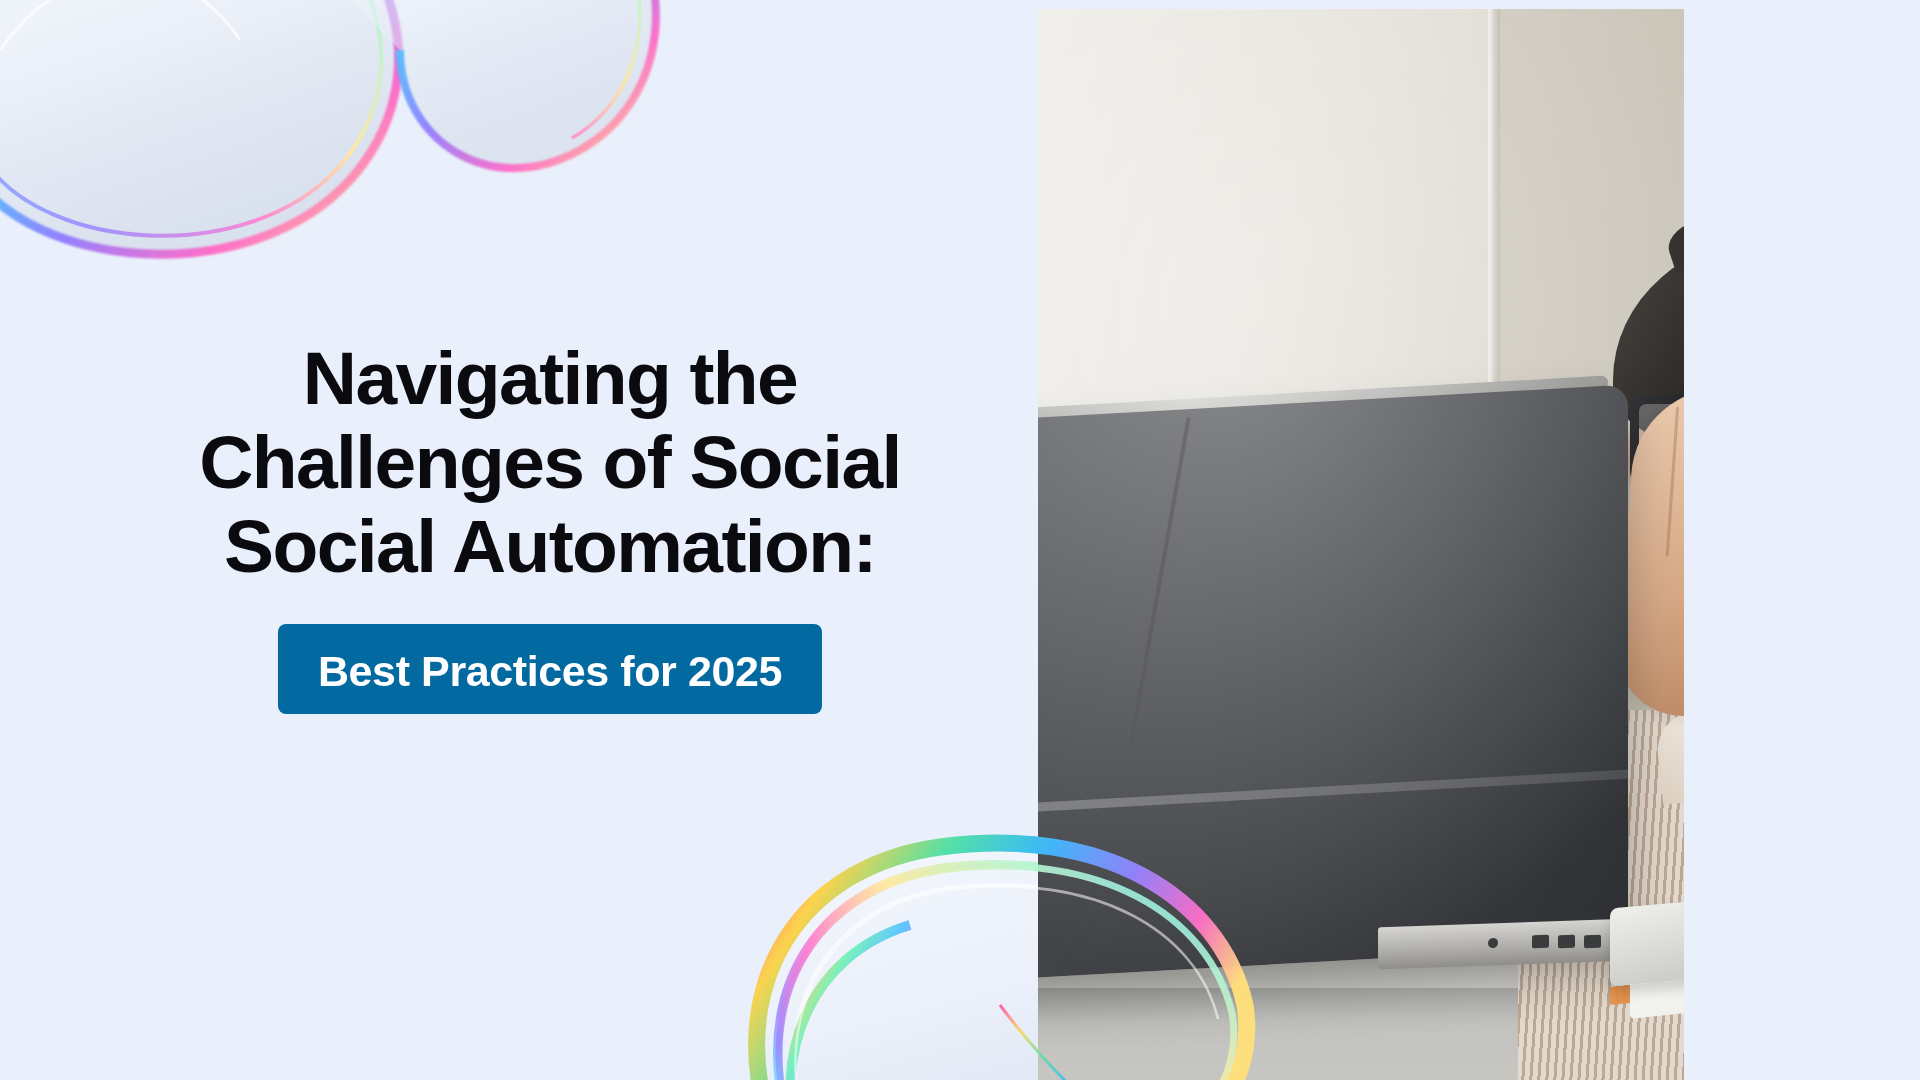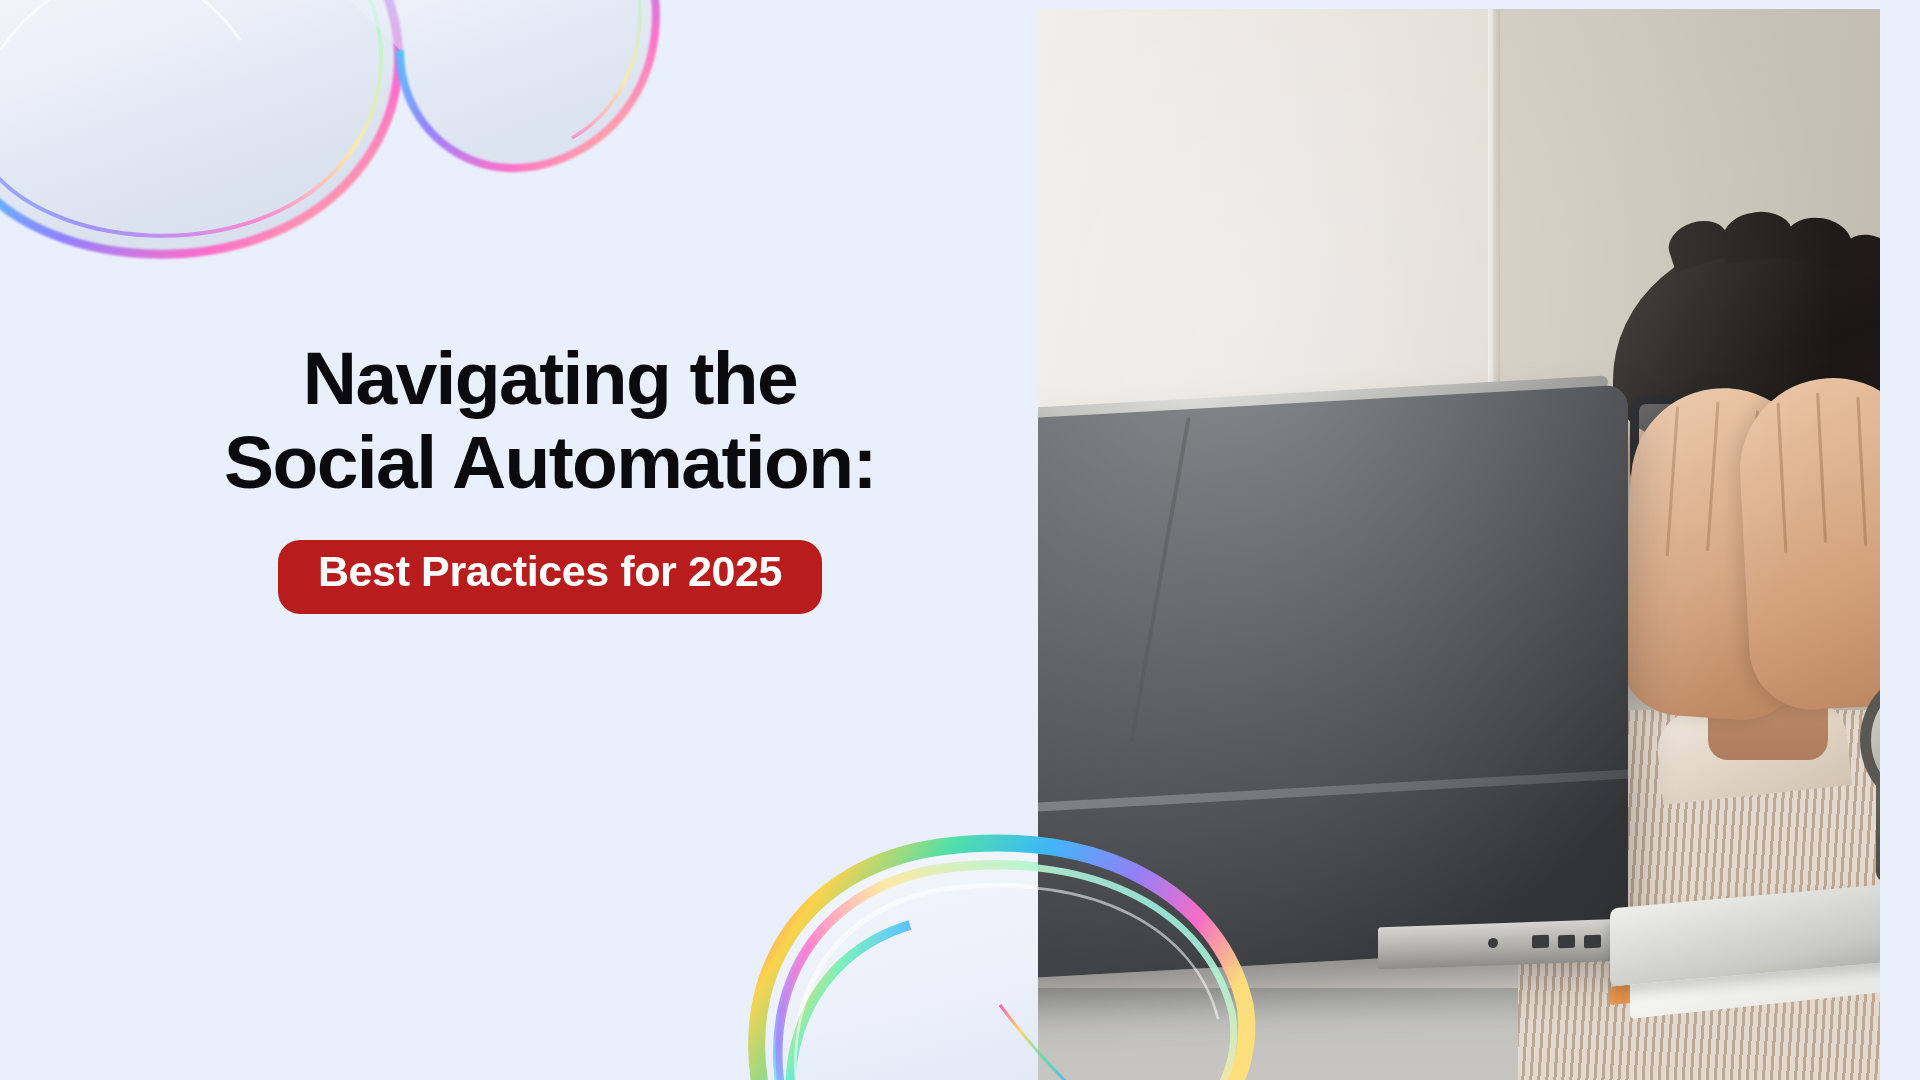--- a/index.html
+++ b/index.html
@@ -1,21 +1,21 @@
 <!DOCTYPE html>
 <html><head>
 <meta charset="utf-8">
 <style>
   html,body{margin:0;padding:0;}
   body{
     width:1920px;height:1080px;overflow:hidden;
     font-family:"Liberation Sans",sans-serif;
     background:#E9EFFB;
   }
-  #banner{position:relative;width:1880px;height:1080px;overflow:hidden;background:#E9EFFB;}
+  #banner{position:relative;width:1684px;height:1080px;overflow:hidden;background:#E9EFFB;}
 
   
   #left-panel{position:absolute;left:0;top:0;width:1038px;height:1080px;background:#E9EFFB;overflow:hidden;}
 
   
   .ribbon{position:absolute;pointer-events:none;}
   #ribbon-top{left:-120px;top:-250px;width:820px;height:560px;}
   #ribbon-bottom{left:700px;top:755px;width:560px;height:420px;}
   #ribbon-bottom-over{position:absolute;left:700px;top:755px;width:560px;height:420px;pointer-events:none;z-index:6;}
 
@@ -26,23 +26,23 @@
   }
   #headline{
     margin:0;padding:0;color:#0B0B0F;
     font-family:"Liberation Sans",sans-serif;
     font-weight:700;font-size:75px;line-height:1.12;
     letter-spacing:-1.6px;
   }
   #headline .hl{display:block;white-space:nowrap;}
   #badge-row{margin-top:36px;}
   #badge{
-    display:inline-block;background:#b91c1c;color:#FFFFFF;
+    display:inline-block;background:#0369a1;color:#FFFFFF;
     font-weight:700;font-size:43px;letter-spacing:-0.4px;
-    padding:10px 40px 21px 40px;border-radius:22px;line-height:1;
+    padding:26px 40px 21px 40px;border-radius:8px;line-height:1;
   }
 
   
   #photo{position:absolute;left:1038px;top:0;width:882px;height:1080px;overflow:hidden;background:#CFCBBF;}
   #photo-topstrip{position:absolute;left:0;top:0;width:100%;height:9px;background:#E9EFFB;z-index:9;}
 
   
   .wall-left{position:absolute;left:0;top:9px;width:455px;height:1071px;
     background:linear-gradient(100deg,#EDEBE6 0%,#E4E1D9 45%,#D6D2C7 100%);}
   .wall-right{position:absolute;left:455px;top:9px;width:427px;height:1071px;
@@ -190,20 +190,21 @@
                C 560 330, 500 400, 420 404 C 300 410, 200 420, 120 400 Z" fill="url(#glassfill)" opacity="0.55"></path>
       <path d="M60 330 C 40 210, 110 110, 240 92 C 400 70, 520 140, 545 250" fill="none" stroke="url(#irid1)" stroke-width="16" opacity="0.95"></path>
       <path d="M80 336 C 62 220, 126 128, 246 112 C 396 94, 506 156, 530 256" fill="none" stroke="url(#irid2)" stroke-width="8" opacity="0.9"></path>
       <path d="M96 344 C 80 232, 140 146, 252 132 C 392 116, 494 172, 516 262" fill="none" stroke="#ffffff" stroke-width="3" opacity="0.6"></path>
       <path d="M100 400 C 70 300, 110 200, 210 170" fill="none" stroke="url(#irid1)" stroke-width="10" opacity="0.9"></path>
     </svg>
 
     <div id="text-block">
       <h1 id="headline">
         <span class="hl">Navigating the</span>
+        <span class="hl">Challenges of Social</span>
         <span class="hl">Social Automation:</span>
       </h1>
       <div id="badge-row">
         <span id="badge">Best Practices for 2025</span>
       </div>
     </div>
   </div>
 
   <div id="photo">
     <div id="photo-topstrip"></div>

